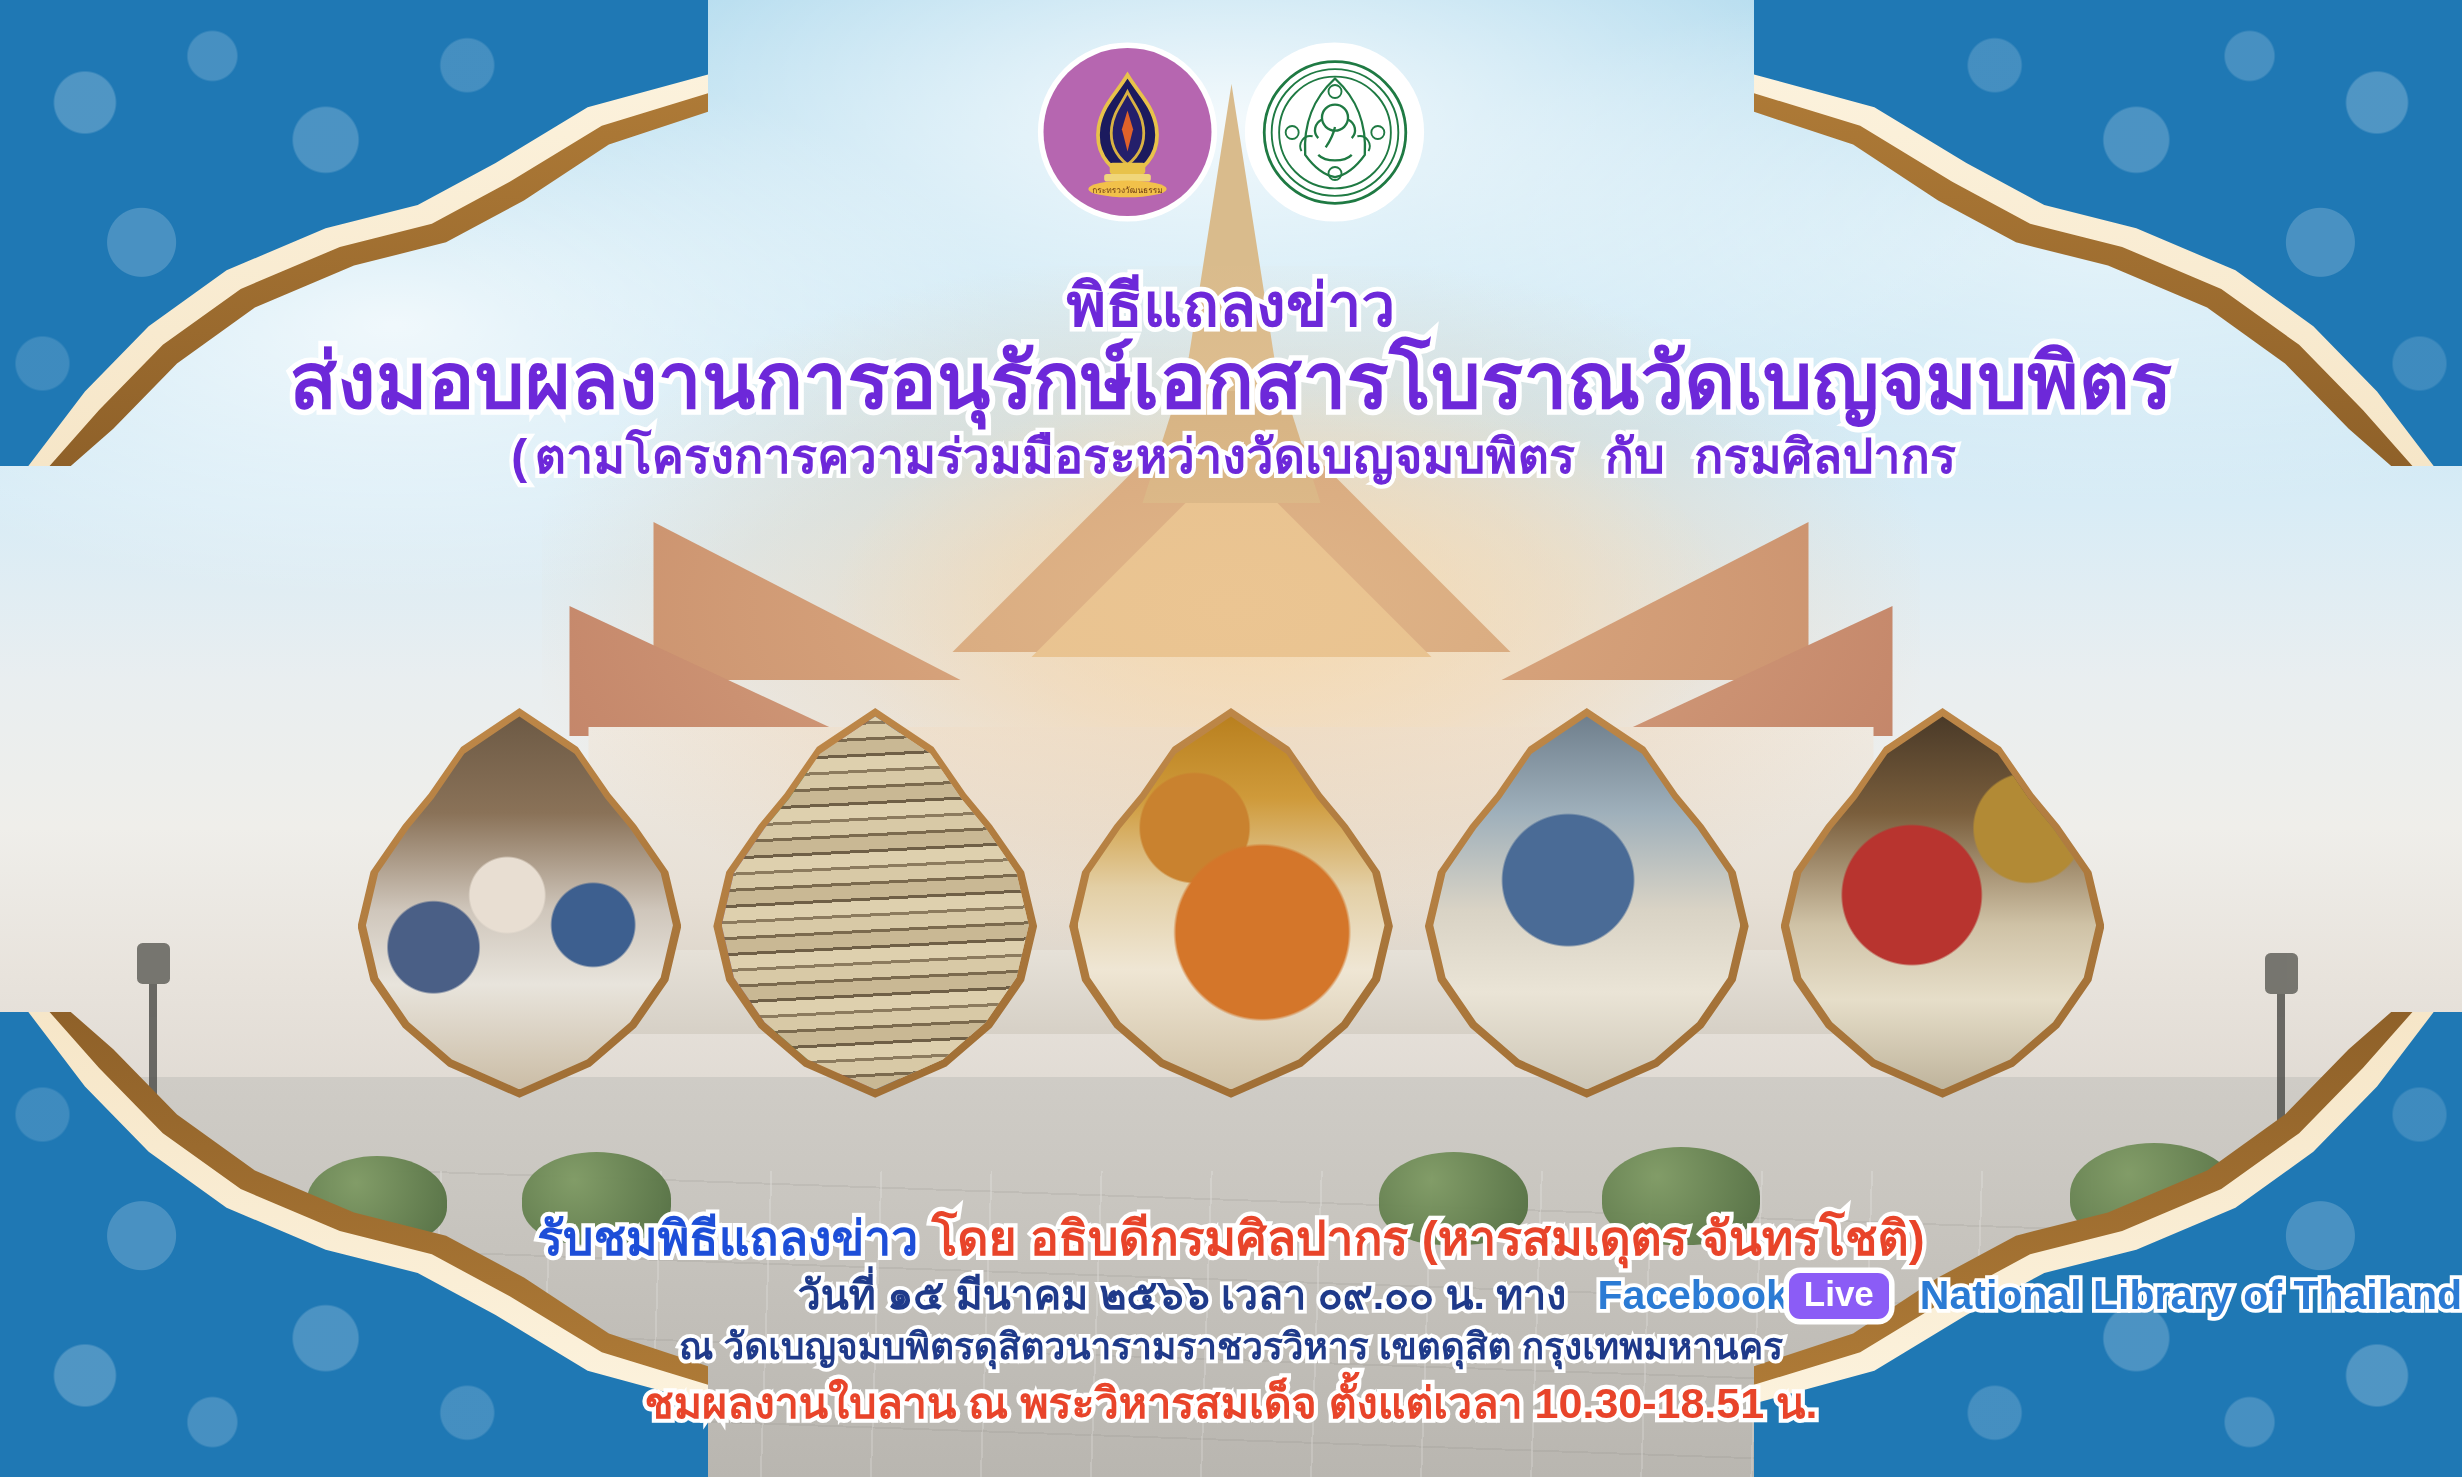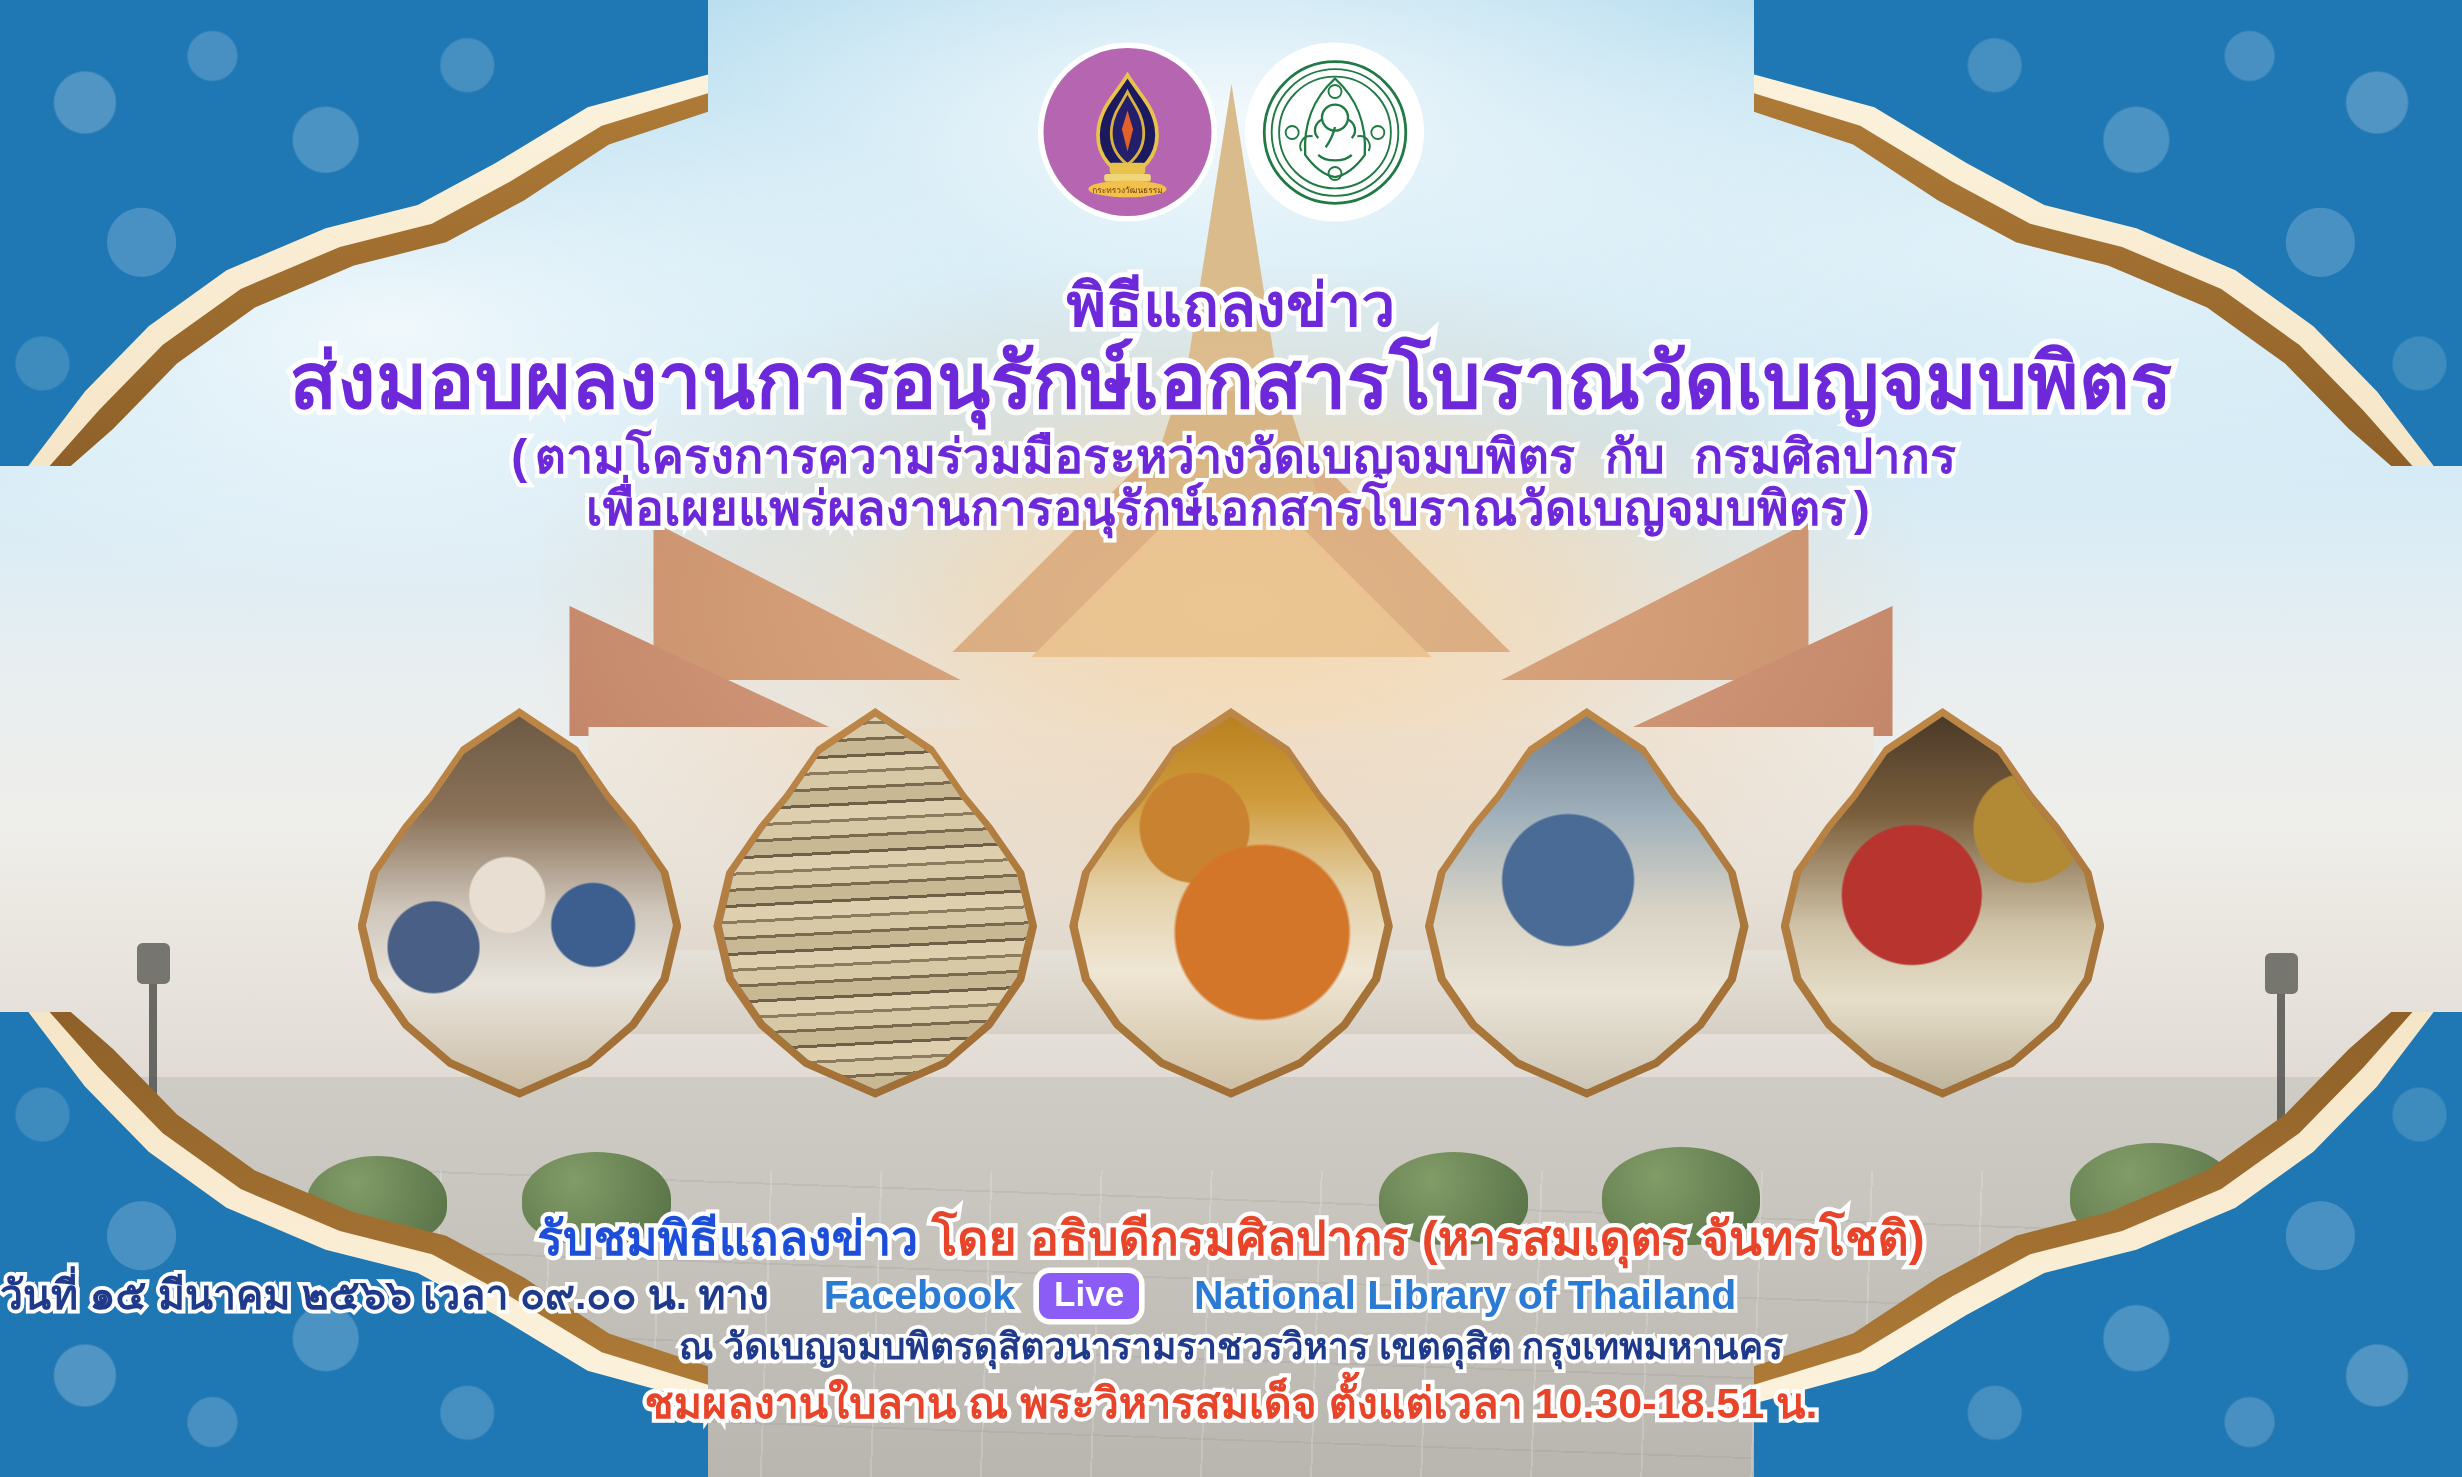--- a/index.html
+++ b/index.html
@@ -168,21 +168,21 @@
       radial-gradient(circle at 40% 48%, #b8342f 0 69px, rgba(0,0,0,0) 71px),
       radial-gradient(circle at 78% 30%, #b28a35 0 54px, rgba(0,0,0,0) 56px),
       linear-gradient(180deg,#4a3a28 0%,#7a5e3c 26%,#cfc2a6 56%,#e6dec9 76%,#bfb49c 100%);}
 
   
   .bottom{position:absolute;bottom:43px;left:0;right:0;text-align:center;z-index:7;}
   .b-line{margin:0 0 7.5px;font-weight:bold;line-height:1.1;}
   .b1{font-size:48px;}
   .b1 .blue{color:#1d4ed8;-webkit-text-stroke:8.4px #ffffff;paint-order:stroke fill;margin-top:44px;}
   .b1 .red{color:#e8442a;-webkit-text-stroke:8.4px #ffffff;paint-order:stroke fill;}
-  .b2{font-size:41px;color:#1f3a8a;-webkit-text-stroke:7.5px #ffffff;paint-order:stroke fill;display:flex;align-items:center;justify-content:flex-start;gap:24px;flex-wrap:nowrap;}
+  .b2{font-size:41px;color:#1f3a8a;-webkit-text-stroke:7.5px #ffffff;paint-order:stroke fill;display:flex;align-items:center;justify-content:flex-end;gap:0;flex-wrap:nowrap;}
   .fb{color:#2b7bd4;-webkit-text-stroke:7.5px #ffffff;paint-order:stroke fill;font-size:41px;padding-left:31px;}
   .live-badge{
     background:#8b5cf6;color:#ffffff;border-radius:11.2px;
     padding:1.9px 15px 5.6px;font-size:35px;-webkit-text-stroke:0;
     box-shadow:0 0 0 5.6px #ffffff;line-height:1.1;
   }
   .b3{font-size:37px;color:#1f3a8a;-webkit-text-stroke:7.5px #ffffff;paint-order:stroke fill;}
   .b4{font-size:43px;color:#e8442a;-webkit-text-stroke:8.4px #ffffff;paint-order:stroke fill;margin-top:13px;}
 </style>
 </head>
@@ -269,21 +269,20 @@
         <circle cx="126" cy="80" r="7" fill="none" stroke="#1f7a43" stroke-width="2"></circle>
         <circle cx="80" cy="124" r="7" fill="none" stroke="#1f7a43" stroke-width="2"></circle>
       </svg>
     </div>
   </div>
 
   <div class="titles">
     <div class="th t-line1">พิธีแถลงข่าว</div>
     <div class="th t-line2">ส่งมอบผลงานการอนุรักษ์เอกสารโบราณวัดเบญจมบพิตร</div>
     <div class="th t-line3">(ตามโครงการความร่วมมือระหว่างวัดเบญจมบพิตร กับ กรมศิลปากร</div>
-    <div class="th t-line4">เพื่อเผยแพร่ผลงานการอนุรักษ์เอกสารโบราณวัดเบญจมบพิตร)</div>
   </div>
 
   <div class="medallions">
     <div class="med">
       <div class="med-inner">
           <div class="ph ph1"></div>
         </div>
     </div>
     <div class="med">
       <div class="med-inner">

